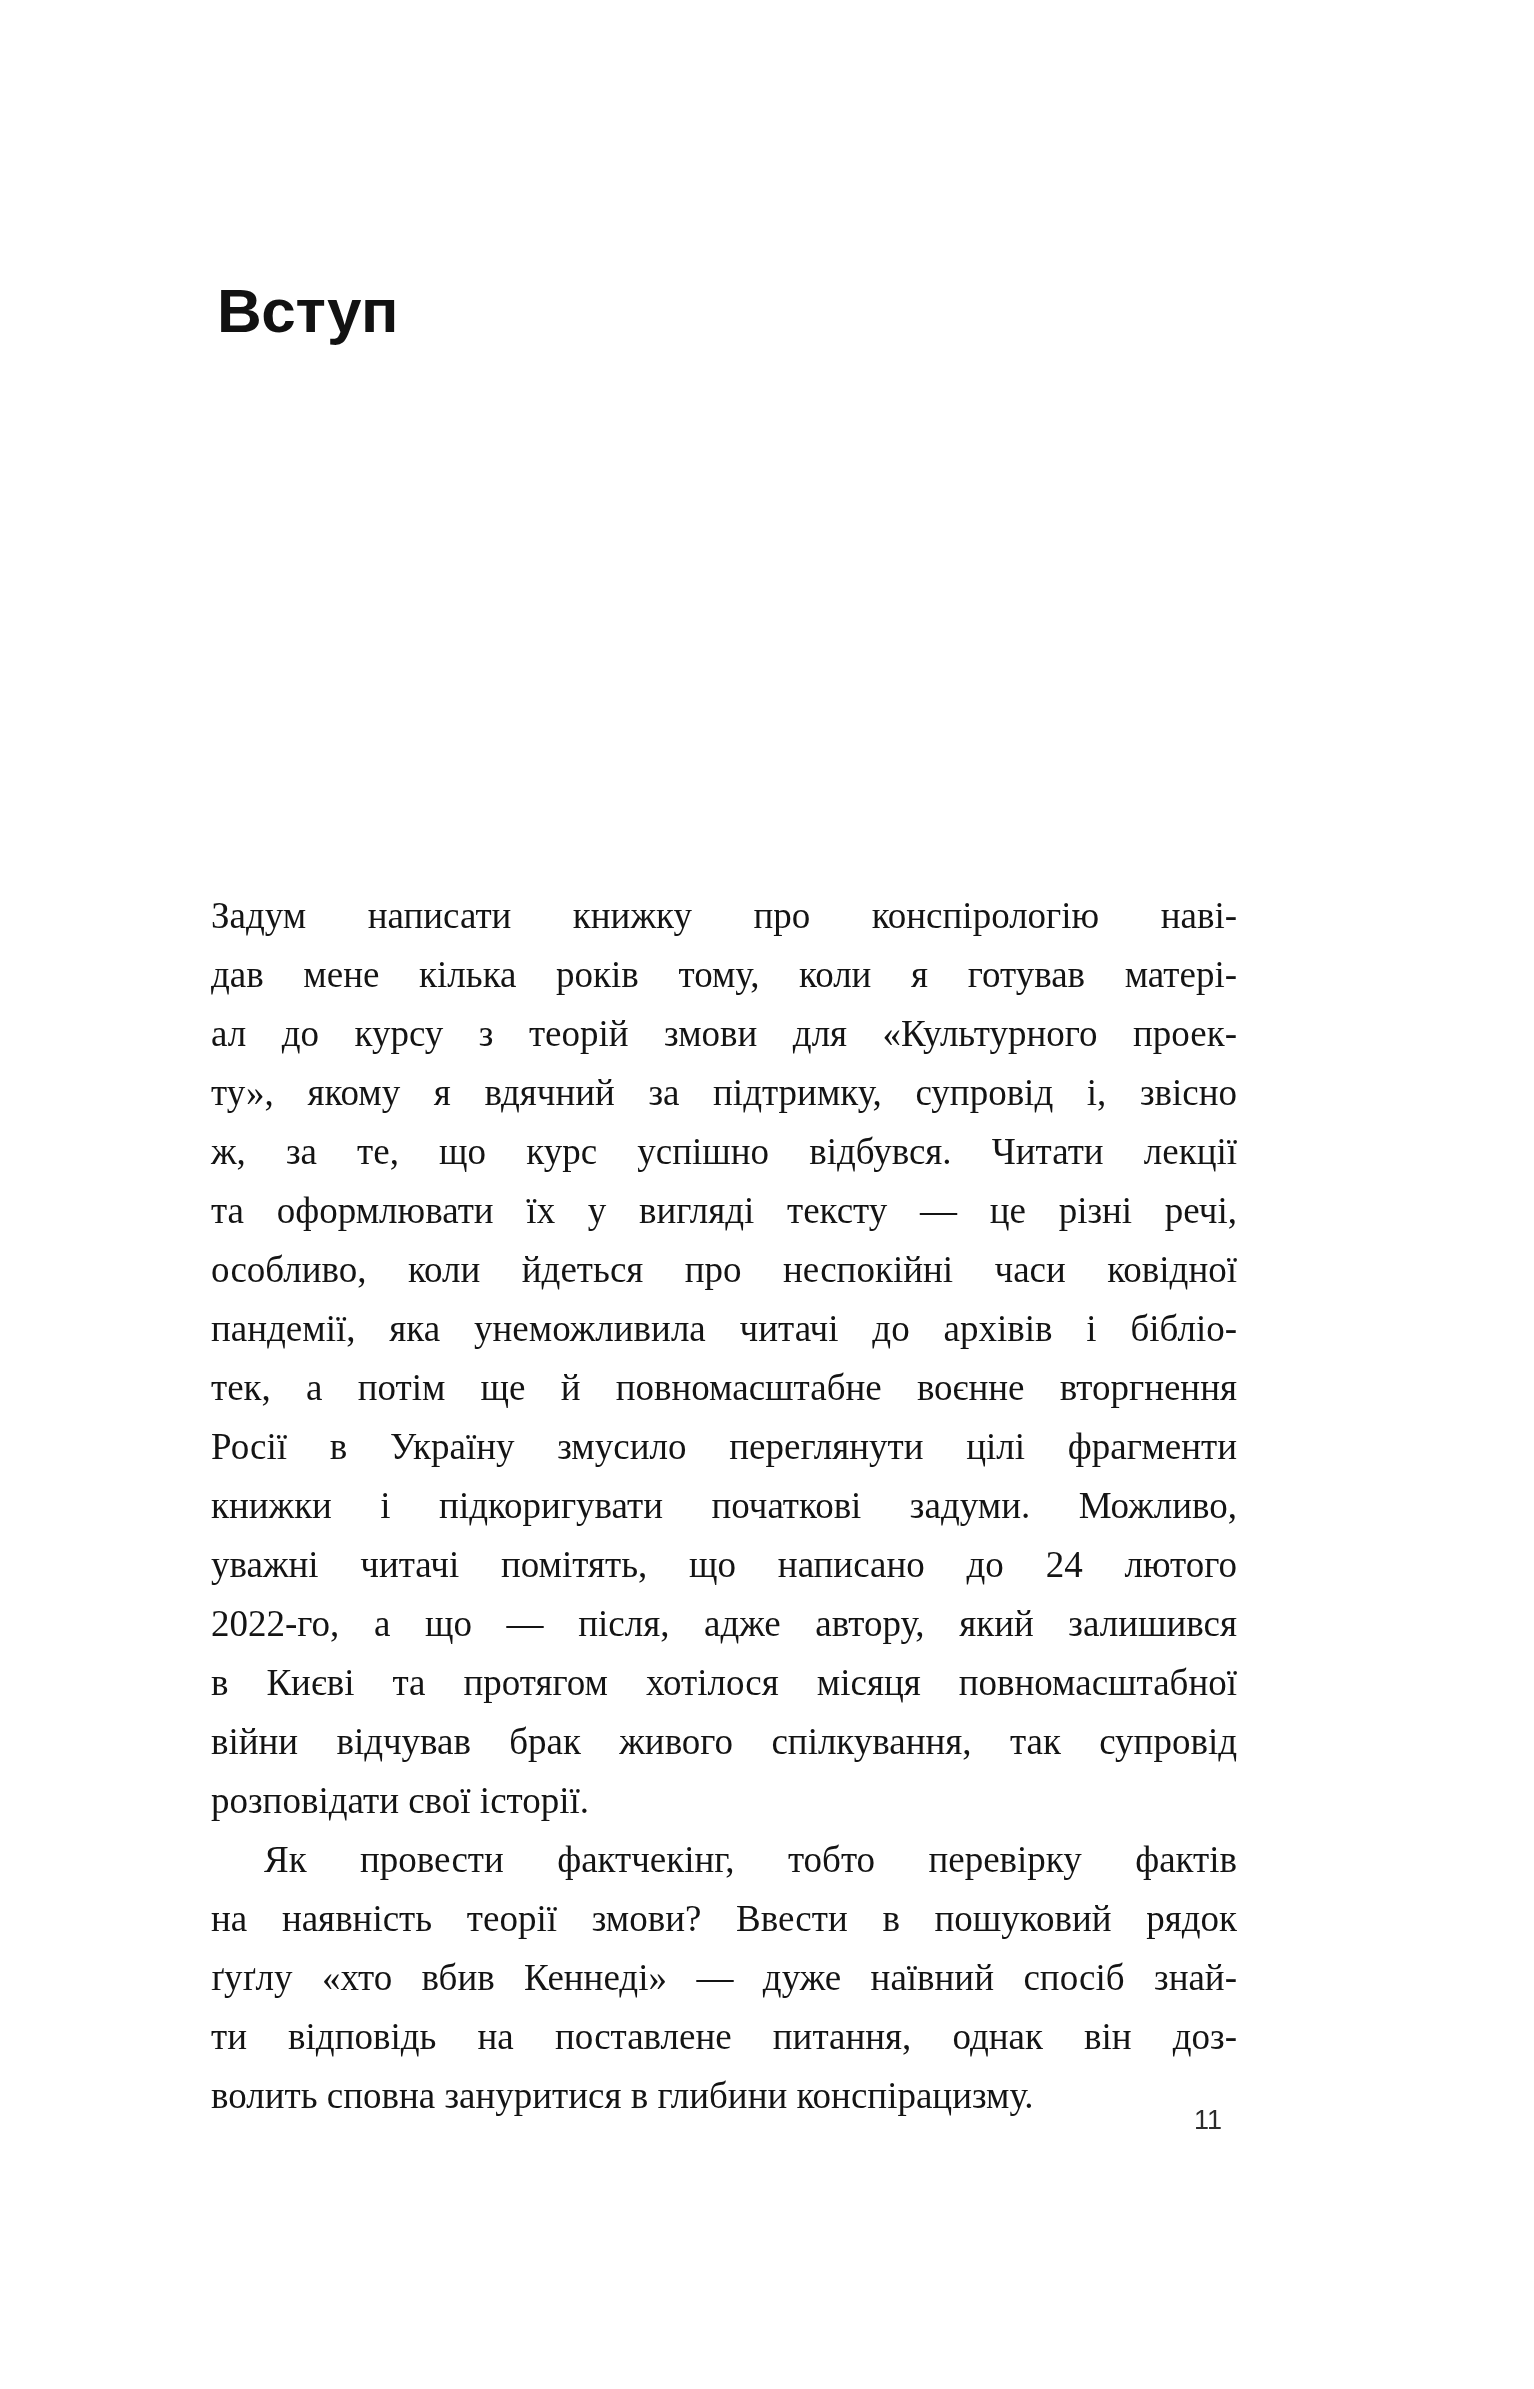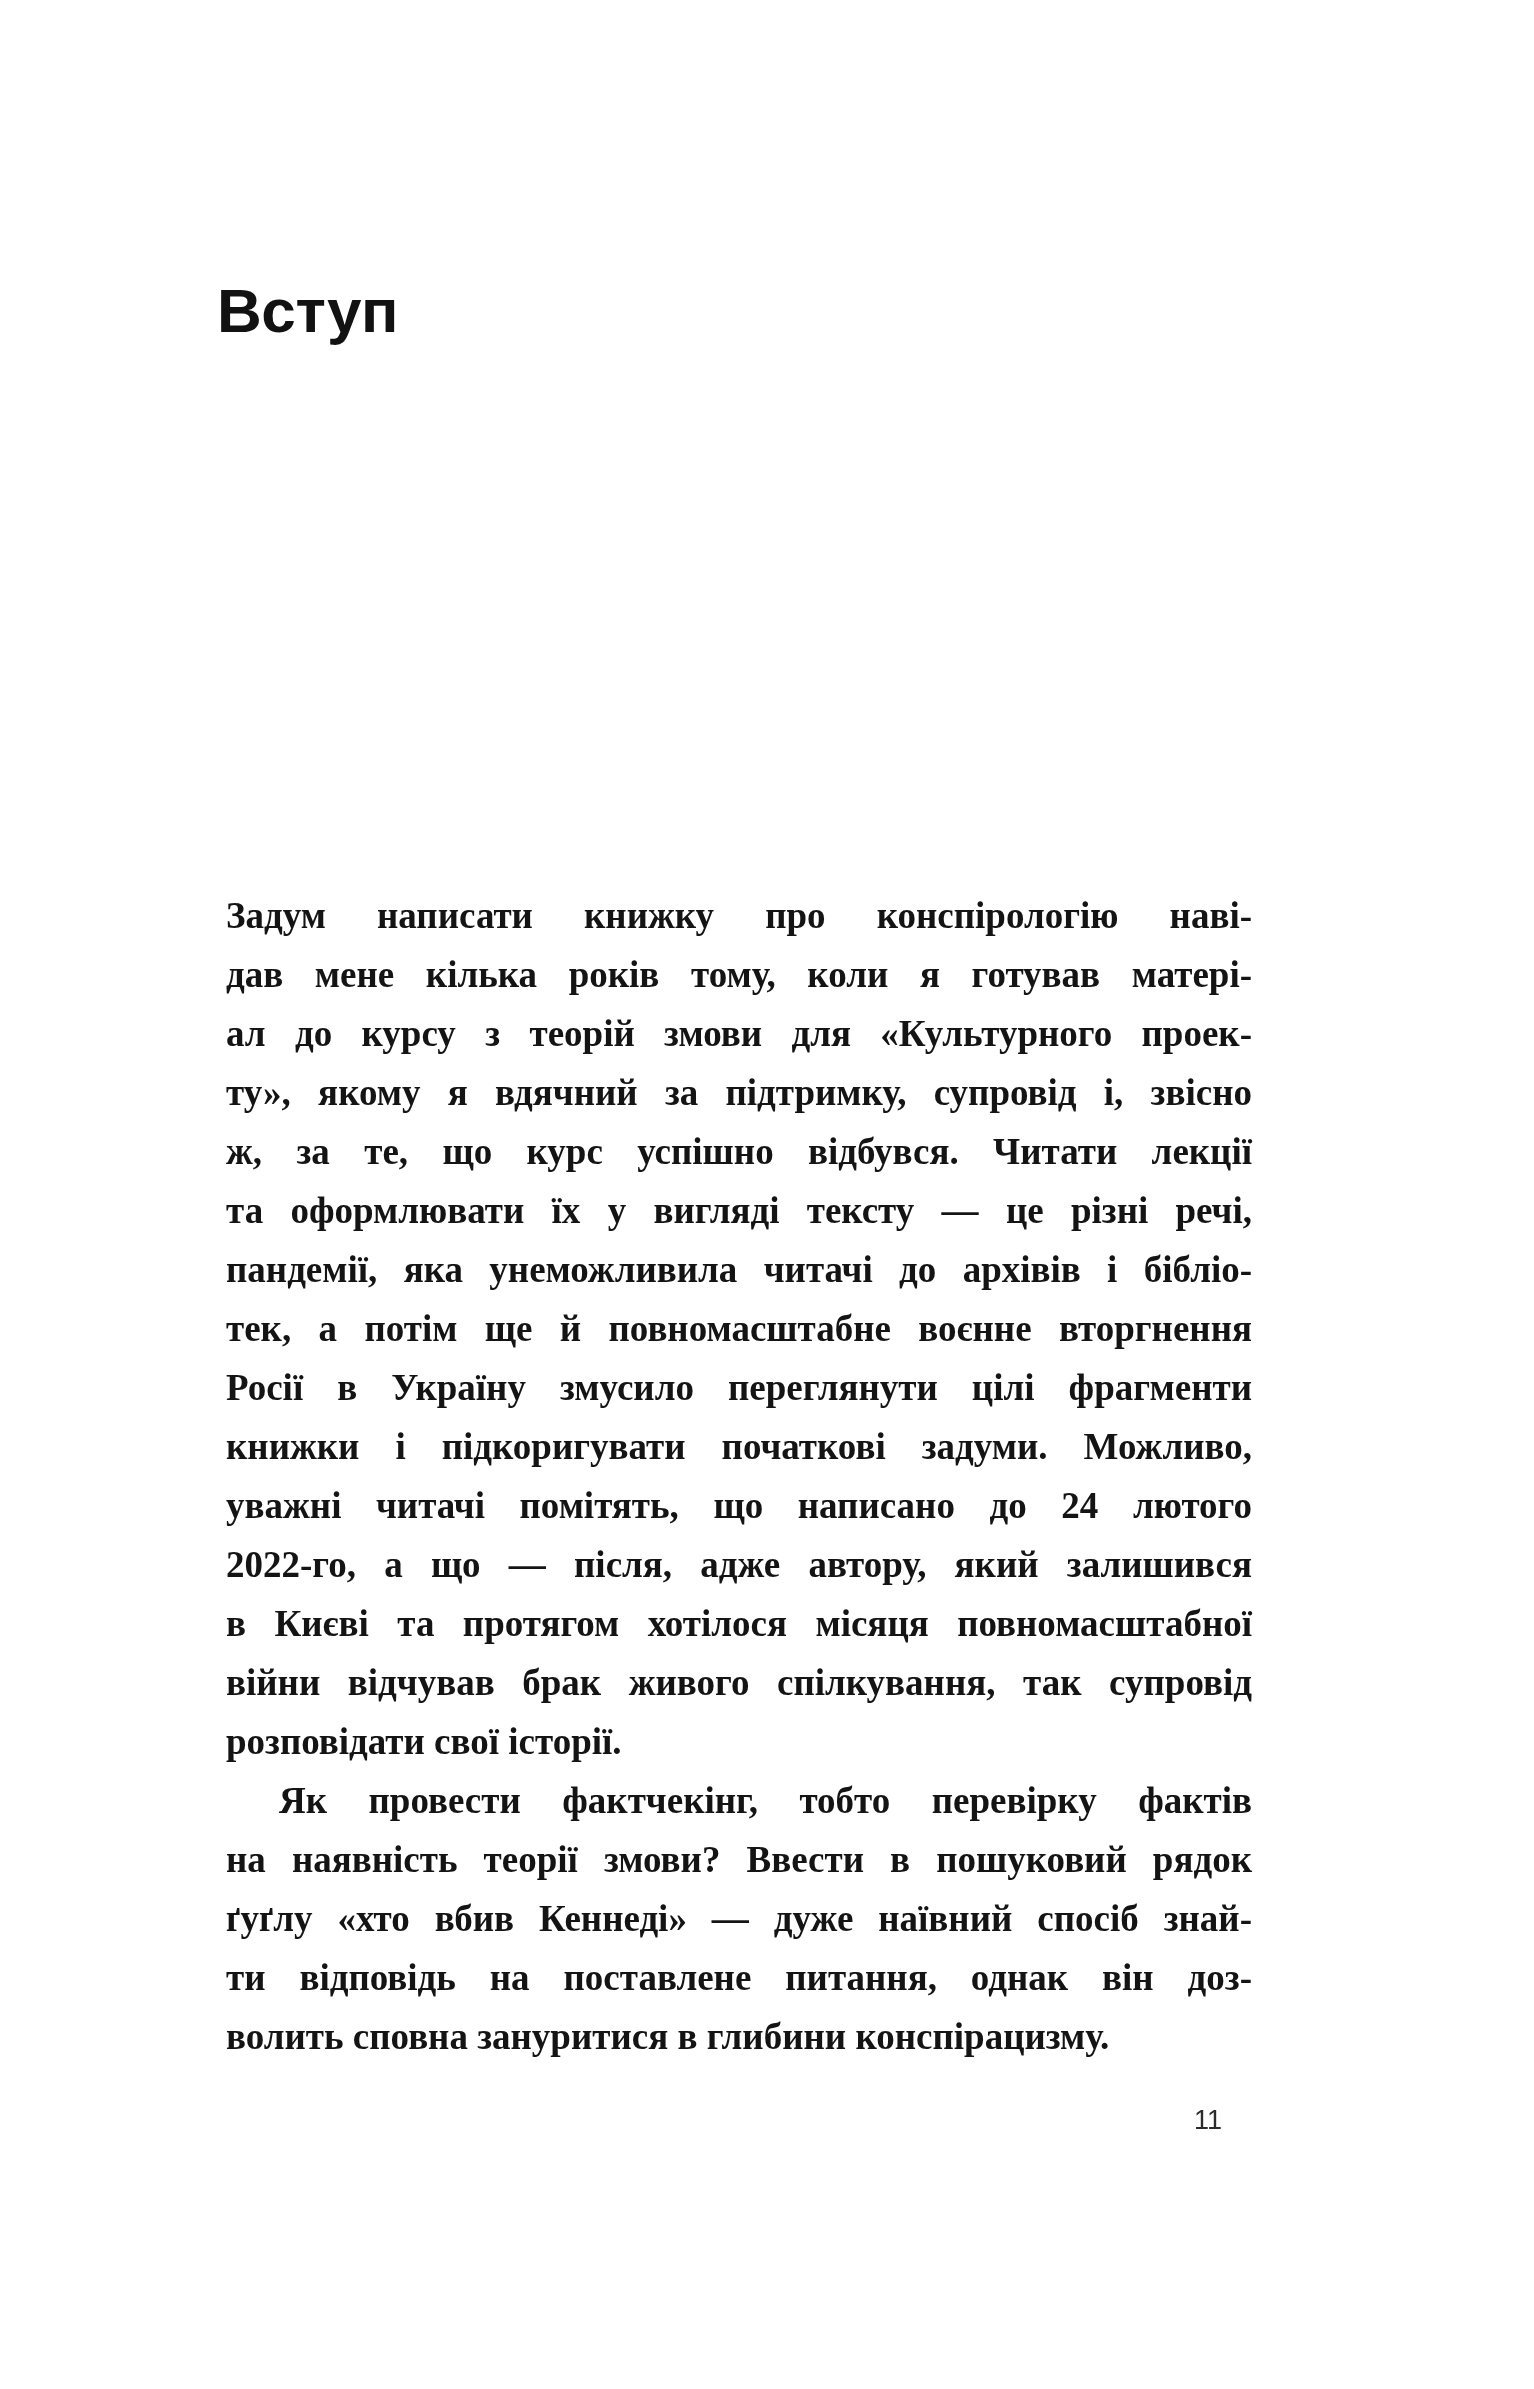--- a/index.html
+++ b/index.html
@@ -34,24 +34,23 @@
     line-height: 70px;
     letter-spacing: -0.4px;
     color: #121212;
     margin: 0;
     white-space: nowrap;
   }
 
   
   .body-block {
     position: absolute;
-    left: 226px;
+    left: 211px;
     top: 886px;
     width: 1026px;
-    font-weight: bold;
   }
 
   .body-paragraph {
     margin: 0;
     font-family: "Liberation Serif", "DejaVu Serif", serif;
     font-size: 37px;
     line-height: 59px;
     color: #141414;
     text-align: justify;
     text-align-last: left;
@@ -97,20 +96,21 @@
   <h1 class="chapter-heading">Вступ</h1>
 
   <div class="body-block">
       <p class="body-paragraph">
         <span class="text-line">Задум написати книжку про конспірологію наві-</span>
         <span class="text-line">дав мене кілька років тому, коли я готував матері-</span>
         <span class="text-line">ал до курсу з теорій змови для «Культурного проек-</span>
         <span class="text-line">ту», якому я вдячний за підтримку, супровід і, звісно</span>
         <span class="text-line">ж, за те, що курс успішно відбувся. Читати лекції</span>
         <span class="text-line">та оформлювати їх у вигляді тексту — це різні речі,</span>
+        <span class="text-line">особливо, коли йдеться про неспокійні часи ковідної</span>
         <span class="text-line">пандемії, яка унеможливила читачі до архівів і бібліо-</span>
         <span class="text-line">тек, а потім ще й повномасштабне воєнне вторгнення</span>
         <span class="text-line">Росії в Україну змусило переглянути цілі фрагменти</span>
         <span class="text-line">книжки і підкоригувати початкові задуми. Можливо,</span>
         <span class="text-line">уважні читачі помітять, що написано до 24 лютого</span>
         <span class="text-line">2022-го, а що — після, адже автору, який залишився</span>
         <span class="text-line">в Києві та протягом хотілося місяця повномасштабної</span>
         <span class="text-line">війни відчував брак живого спілкування, так супровід</span>
         <span class="text-line last-line">розповідати свої історії.</span>
       </p>

